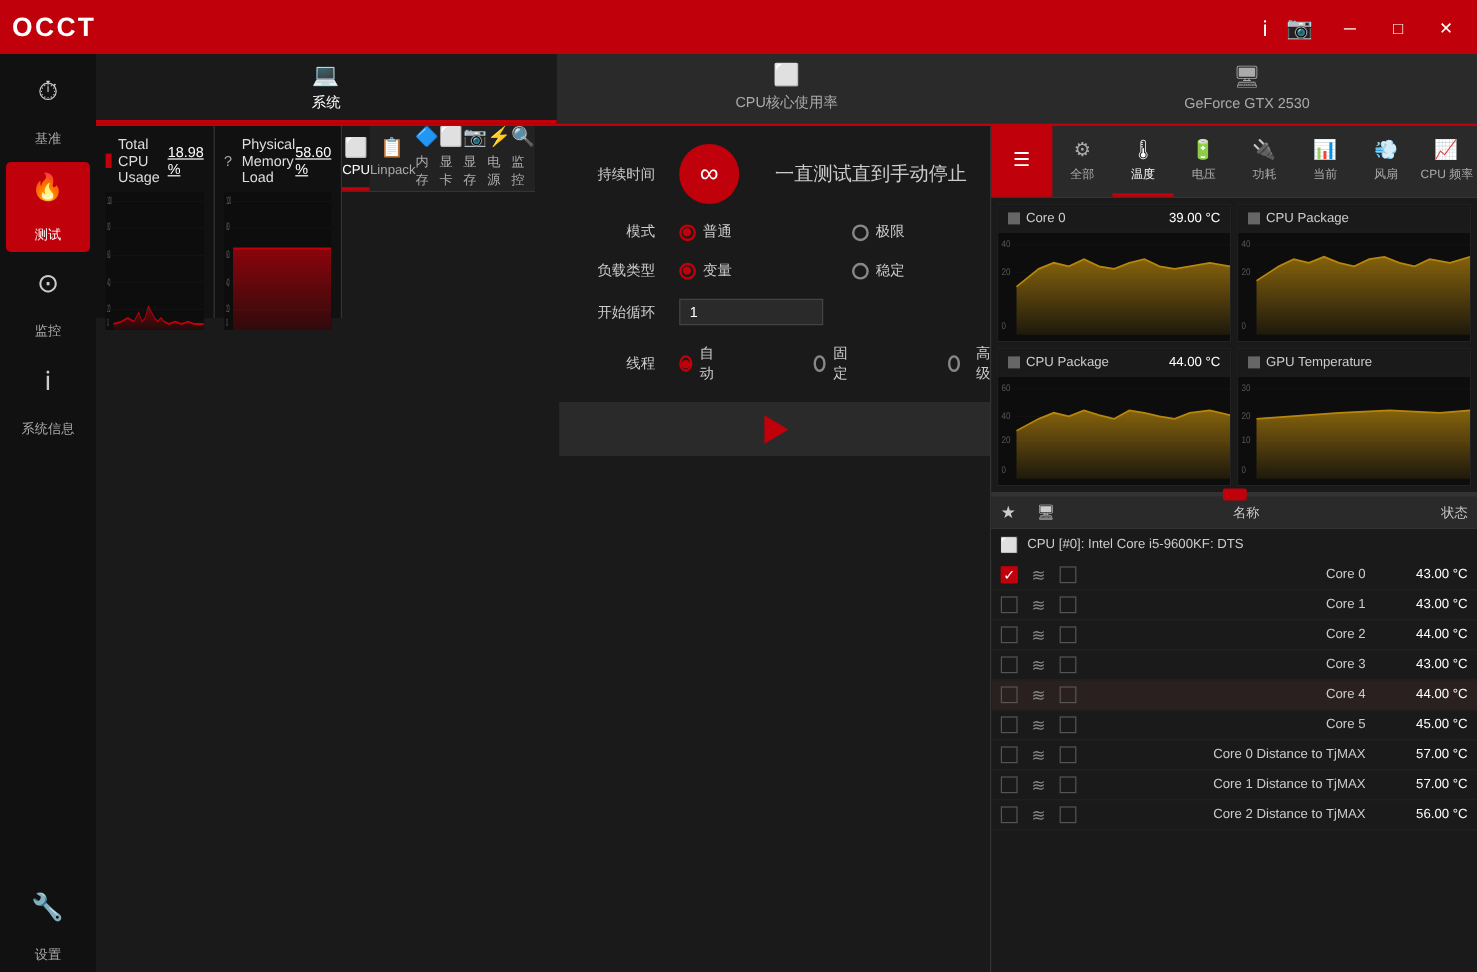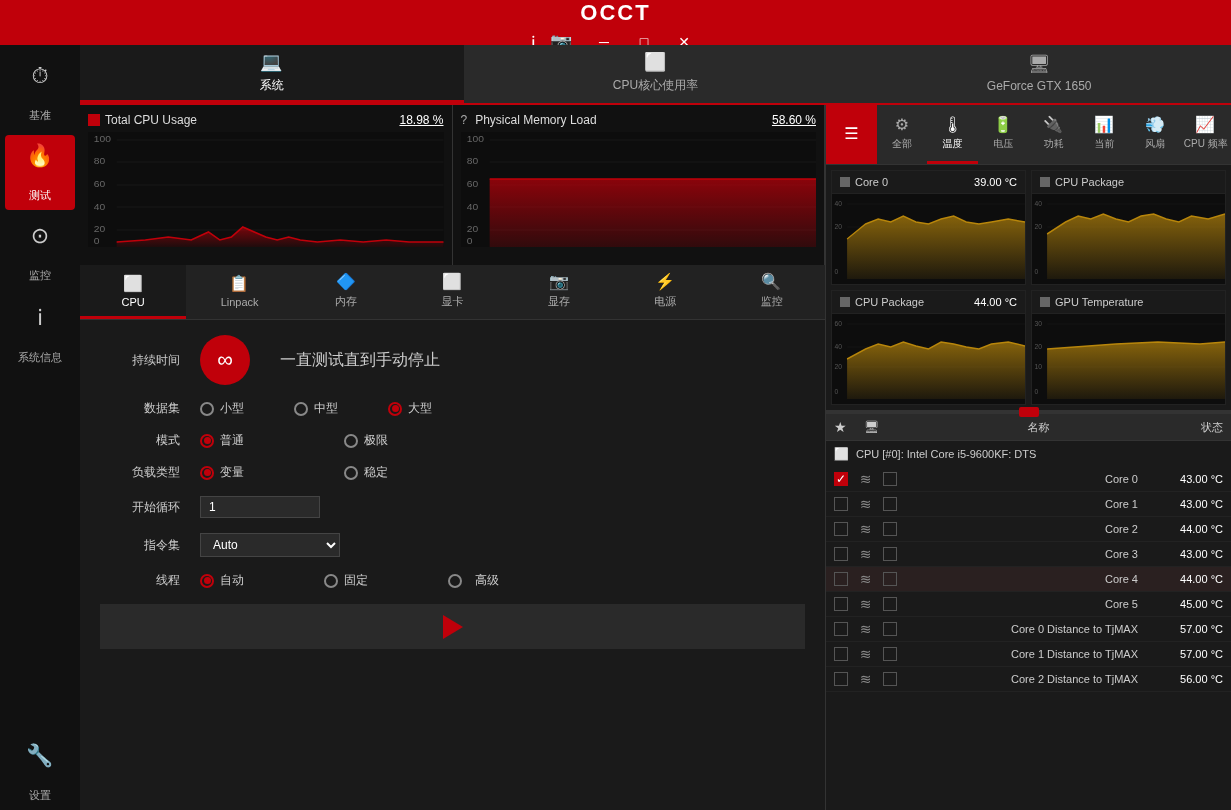--- a/index.html
+++ b/index.html
@@ -1,19 +1,19 @@
 <!DOCTYPE html>
 <html><head>
   <meta charset="utf-8">
   <style>
     * { margin: 0; padding: 0; box-sizing: border-box; }
     body { width: 1231px; height: 810px; background: #1a1a1a; font-family: 'Microsoft YaHei', Arial, sans-serif; overflow: hidden; color: #fff; font-size: 12px; }
 
     
-    .titlebar { background: #c0000a; height: 45px; display: flex; align-items: center; justify-content: space-between; padding: 0 10px; flex-direction: column; }
+    .titlebar { background: #c0000a; height: 45px; display: flex; align-items: center; justify-content: space-between; padding: 0 10px; }
     .titlebar-logo { color: #fff; font-size: 22px; font-weight: 900; letter-spacing: 2px; }
     .titlebar-controls { display: flex; gap: 8px; align-items: center; }
     .titlebar-btn { width: 32px; height: 32px; display: flex; align-items: center; justify-content: center; cursor: pointer; color: #fff; font-size: 14px; border-radius: 3px; }
     .titlebar-info-btns { display: flex; gap: 15px; align-items: center; margin-right: 15px; }
     .titlebar-info-btn { color: #fff; font-size: 18px; cursor: pointer; }
 
     
     .main-layout { display: flex; height: calc(810px - 45px); }
 
     
@@ -31,21 +31,21 @@
     
     .top-tabs { height: 60px; background: #2a2a2a; display: flex; align-items: stretch; border-bottom: 2px solid #c0000a; }
     .top-tab { flex: 1; display: flex; flex-direction: column; align-items: center; justify-content: center; cursor: pointer; color: #aaa; font-size: 12px; gap: 4px; border-bottom: 3px solid transparent; }
     .top-tab.active { color: #fff; border-bottom: 3px solid #c0000a; background: #1a1a1a; }
     .top-tab-icon { font-size: 18px; }
 
     
     .middle-section { display: flex; flex: 1; }
 
     
-    .left-panel { width: 745px; display: flex; flex-direction: column; background: #1a1a1a; }
+    .left-panel { width: 745px; display: flex; flex-direction: row; background: #1a1a1a; }
 
     
     .stats-row { display: flex; height: 160px; background: #111; }
     .stat-block { flex: 1; padding: 8px; border-right: 1px solid #333; }
     .stat-header { display: flex; justify-content: space-between; align-items: center; margin-bottom: 5px; }
     .stat-title { display: flex; align-items: center; gap: 5px; font-size: 12px; color: #ddd; }
     .stat-icon-sq { width: 12px; height: 12px; background: #c0000a; display: inline-block; }
     .stat-value { color: #fff; font-size: 12px; text-decoration: underline; }
     .chart-area { width: 100%; height: 115px; background: #0d0d0d; position: relative; overflow: hidden; }
 
@@ -171,21 +171,21 @@
       <div class="top-tab active">
         <span class="top-tab-icon">💻</span>
         <span>系统</span>
       </div>
       <div class="top-tab">
         <span class="top-tab-icon">⬜</span>
         <span>CPU核心使用率</span>
       </div>
       <div class="top-tab">
         <span class="top-tab-icon">🖥</span>
-        <span>GeForce GTX 1650</span>
+        <span>GeForce GTX 2530</span>
       </div>
     </div>
 
     <div class="middle-section">
 
       <div class="left-panel">
 
         <div class="stats-row">
           <div class="stat-block">
             <div class="stat-header">
@@ -291,39 +291,20 @@
         <div class="config-panel">
 
           <div class="config-row">
             <span class="config-label">持续时间</span>
             <div class="config-content">
               <div class="infinity-btn">∞</div>
               <span class="infinity-text">一直测试直到手动停止</span>
             </div>
           </div>
 
-          <div class="config-row">
-            <span class="config-label">数据集</span>
-            <div class="config-content">
-              <div class="radio-group">
-                <div class="radio-outer"></div>
-                <span class="radio-label">小型</span>
-              </div>
-              <div class="radio-group" style="margin-left:30px;">
-                <div class="radio-outer"></div>
-                <span class="radio-label">中型</span>
-              </div>
-              <div class="radio-group" style="margin-left:30px;">
-                <div class="radio-outer checked">
-                  <div class="radio-inner"></div>
-                </div>
-                <span class="radio-label">大型</span>
-              </div>
-            </div>
-          </div>
 
           <div class="config-row">
             <span class="config-label">模式</span>
             <div class="config-content">
               <div class="radio-group">
                 <div class="radio-outer checked">
                   <div class="radio-inner"></div>
                 </div>
                 <span class="radio-label">普通</span>
               </div>
@@ -350,28 +331,20 @@
             </div>
           </div>
 
           <div class="config-row">
             <span class="config-label">开始循环</span>
             <div class="config-content">
               <input class="input-field" value="1" style="">
             </div>
           </div>
 
-          <div class="config-row">
-            <span class="config-label">指令集</span>
-            <div class="config-content">
-              <select class="select-field">
-                <option>Auto</option>
-              </select>
-            </div>
-          </div>
 
           <div class="config-row">
             <span class="config-label">线程</span>
             <div class="config-content">
               <div class="radio-group">
                 <div class="radio-outer checked">
                   <div class="radio-inner"></div>
                 </div>
                 <span class="radio-label">自动</span>
               </div>

